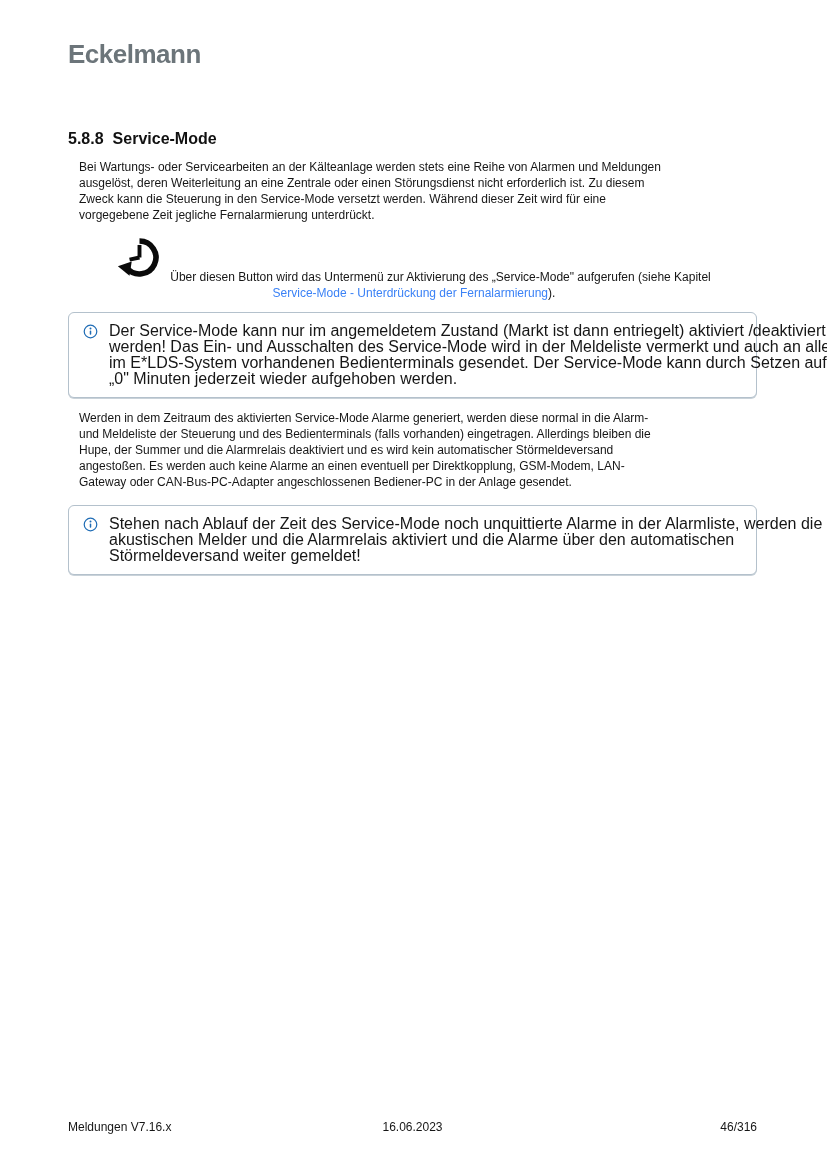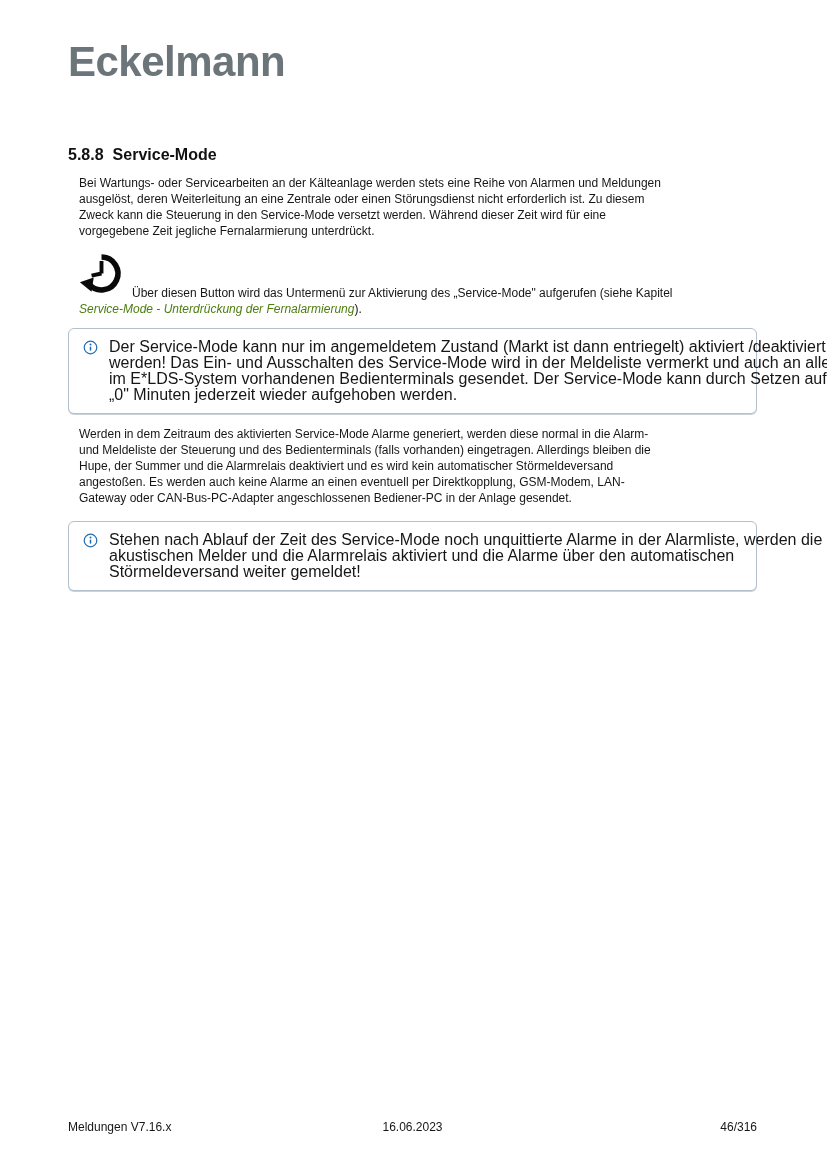--- a/index.html
+++ b/index.html
@@ -8,44 +8,44 @@
     width:827px; height:1169px;
     background:#ffffff;
     font-family:"Liberation Sans","DejaVu Sans",sans-serif;
     color:#121212;
     overflow:hidden;
   }
   .content { position:absolute; left:68px; top:0; width:692px; }
 
   .logo {
     margin-top:41px;
-    font-size:42px;
+    font-size:26px;
     font-weight:700;
     color:#6c757a;
     letter-spacing:-0.5px;
     line-height:1;
   }
 
   .heading { margin:63px 0 0 0; font-size:16px; font-weight:700; color:#111; }
   .heading .hnum { margin-right:9px; }
 
   .bodytext {
     font-size:12px;
     line-height:16px;
     white-space:pre;
     margin:11px;
     color:#161616;
   }
   .p-intro { margin-top:11px; }
 
-  .icon-para { margin-top:4px; }
+  .icon-para { margin-top:4px;text-align:center; }
   .hist-icon { display:inline-block; margin-right:8px; vertical-align:baseline; }
   .hist-icon svg { display:block; width:45px; height:47px; }
 
-  .link { color:#4d7c0f; text-decoration:none; cursor:pointer;font-style:italic; }
+  .link { color:#3b82f6; text-decoration:none; cursor:pointer; }
 
   .note {
     box-sizing:border-box;
     width:689px;
     margin-top:10px;
     border:1px solid #b4c1cc;
     border-radius:6px;
     box-shadow:0 1px 0 #c9d2d9;
     padding:10px 14px;
     display:flex;

